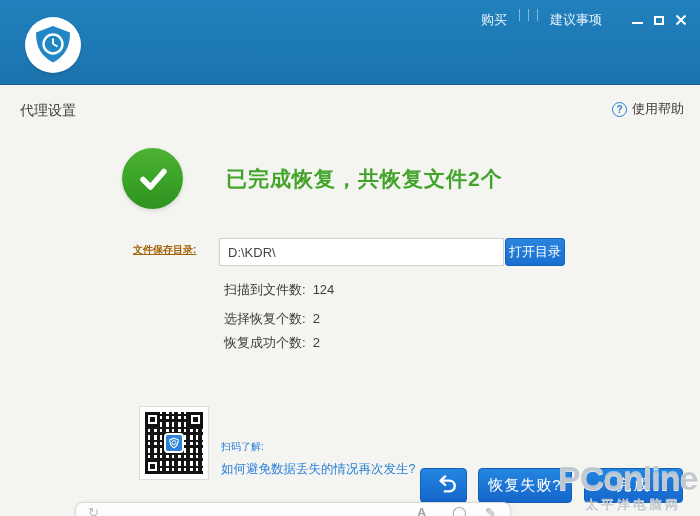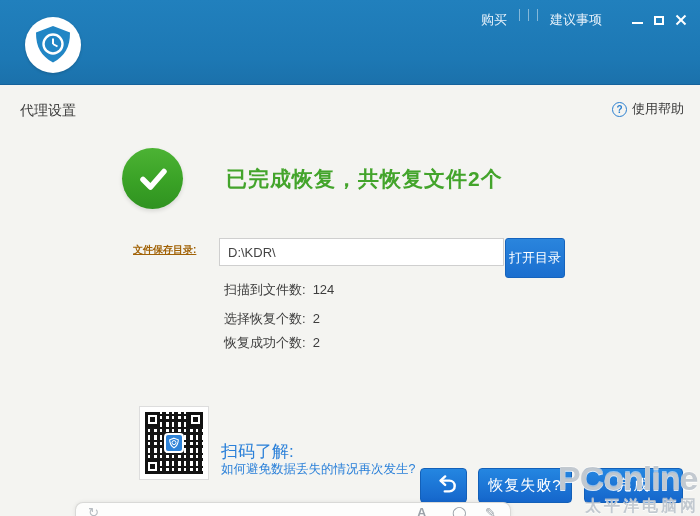--- a/index.html
+++ b/index.html
@@ -62,21 +62,21 @@
   }
 
   
   .save-dir-label { position:absolute; left:133px; top:243px; font-size:10px; font-weight:bold; color:#a16207;text-decoration:underline; }
   .save-dir-input {
     position:absolute; left:219px; top:238px; width:285px; height:28px;
     border:1px solid #cfcfcf; background:#fff; font-size:13px; color:#444;
     padding:0 8px; outline:none; font-family:inherit;
   }
   .open-dir-btn {
-    position:absolute; left:505px; top:238px; width:60px; height:40px;
+    position:absolute; left:505px; top:238px; width:60px; height:28px;
     background:linear-gradient(180deg,#2a85dd,#1a6ecf); color:#fff;
     border:1px solid #1563bd; border-radius:3px; font-size:13px; cursor:pointer;
     font-family:inherit;
   }
 
   
   .stat-row { position:absolute; left:224px; font-size:13px; color:#3d3d3d; }
   .stat-row .stat-value { margin-left:7px; }
   .stat-1 { top:281px; } .stat-2 { top:310px;text-align:right; } .stat-3 { top:334px; }
 
@@ -92,42 +92,42 @@
       repeating-linear-gradient(90deg,#141414 0 3px,#fff 3px 5px,#141414 5px 9px,#fff 9px 12px);
   }
   .finder { position:absolute; width:15px; height:15px; border:3px solid #111; background:#fff; }
   .finder::after { content:""; position:absolute; inset:2px; background:#111; }
   .finder.tl { left:5px; top:5px; } .finder.tr { right:5px; top:5px; } .finder.bl { left:5px; bottom:5px; }
   .qr-logo {
     position:absolute; left:50%; top:50%; transform:translate(-50%,-50%);
     width:20px; height:20px; background:#2e83d8; border:2px solid #fff; border-radius:4px;
     display:flex; align-items:center; justify-content:center;
   }
-  .qr-caption { position:absolute; left:221px; top:440px; font-size:17px; color:#2b80d9; }
+  .qr-caption { position:absolute; left:221px; top:440px; font-size:10px; color:#2b80d9; }
   .qr-link { position:absolute; left:221px; top:461px; font-size:12.5px; color:#2b80d9; cursor:pointer; text-decoration:none; }
 
   
   .footer-btn {
     position:absolute; top:468px; height:35px;
     background:linear-gradient(180deg,#2486e1,#1566cb); color:#fff;
     border:1px solid #1360b8; border-radius:4px; font-size:15px; cursor:pointer;
     display:flex; align-items:center; justify-content:center; font-family:inherit;
   }
   .btn-back { left:420px; width:47px; }
   .btn-retry { left:478px; width:94px; letter-spacing:1px; }
   .btn-done { left:584px; width:99px; letter-spacing:2px; }
 
   
   .watermark { position:absolute; pointer-events:none; z-index:9; color:rgba(183,191,200,.85); }
   .wm-brand {
     left:558px; top:459px; font-size:34px; font-weight:700; letter-spacing:-1px;
     text-shadow:0 1px 0 rgba(255,255,255,.85), 0 -1px 0 rgba(255,255,255,.5);
   }
   .wm-site {
-    left:585px; top:496px; font-size:16px; font-weight:bold; letter-spacing:3px;
+    left:585px; top:496px; font-size:13px; font-weight:bold; letter-spacing:3px;
     text-shadow:0 1px 0 rgba(255,255,255,.8);
   }
 
   
   .bottom-toolbar {
     position:absolute; left:75px; top:502px; width:436px; height:16px;
     background:#fdfdfc; border:1px solid #d9d9d7; border-bottom:none;
     border-radius:8px 8px 0 0; box-shadow:0 0 4px rgba(0,0,0,.08);
   }
   .bt-icon { position:absolute; top:3px; font-size:13px; color:#9aa1a8; line-height:14px; }

